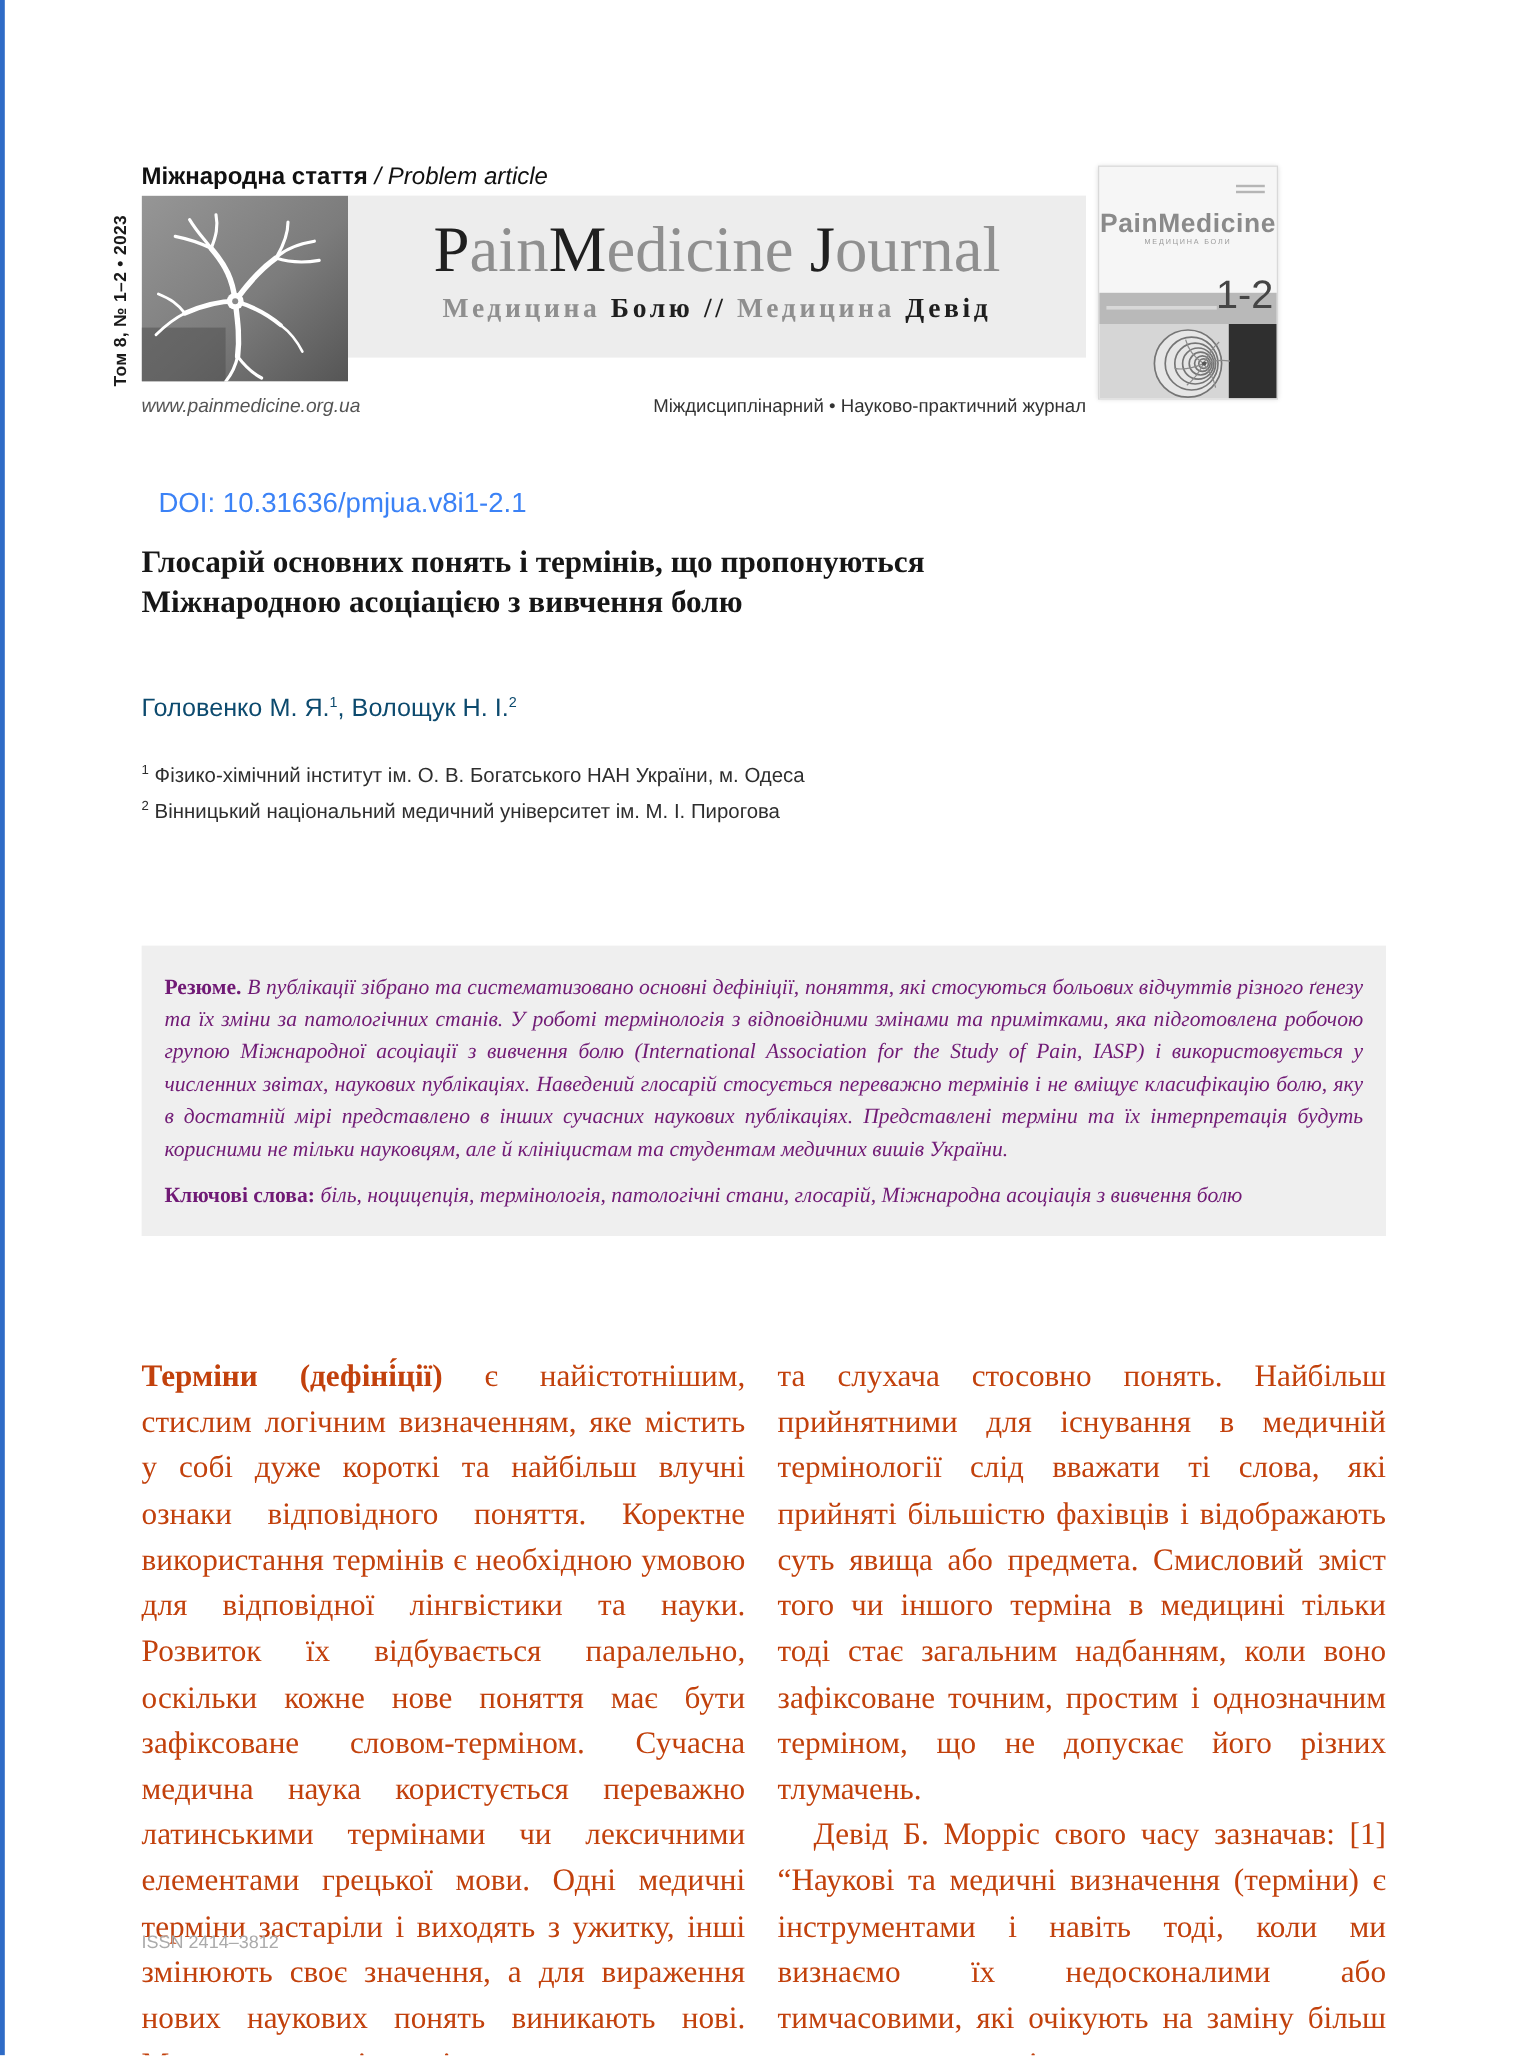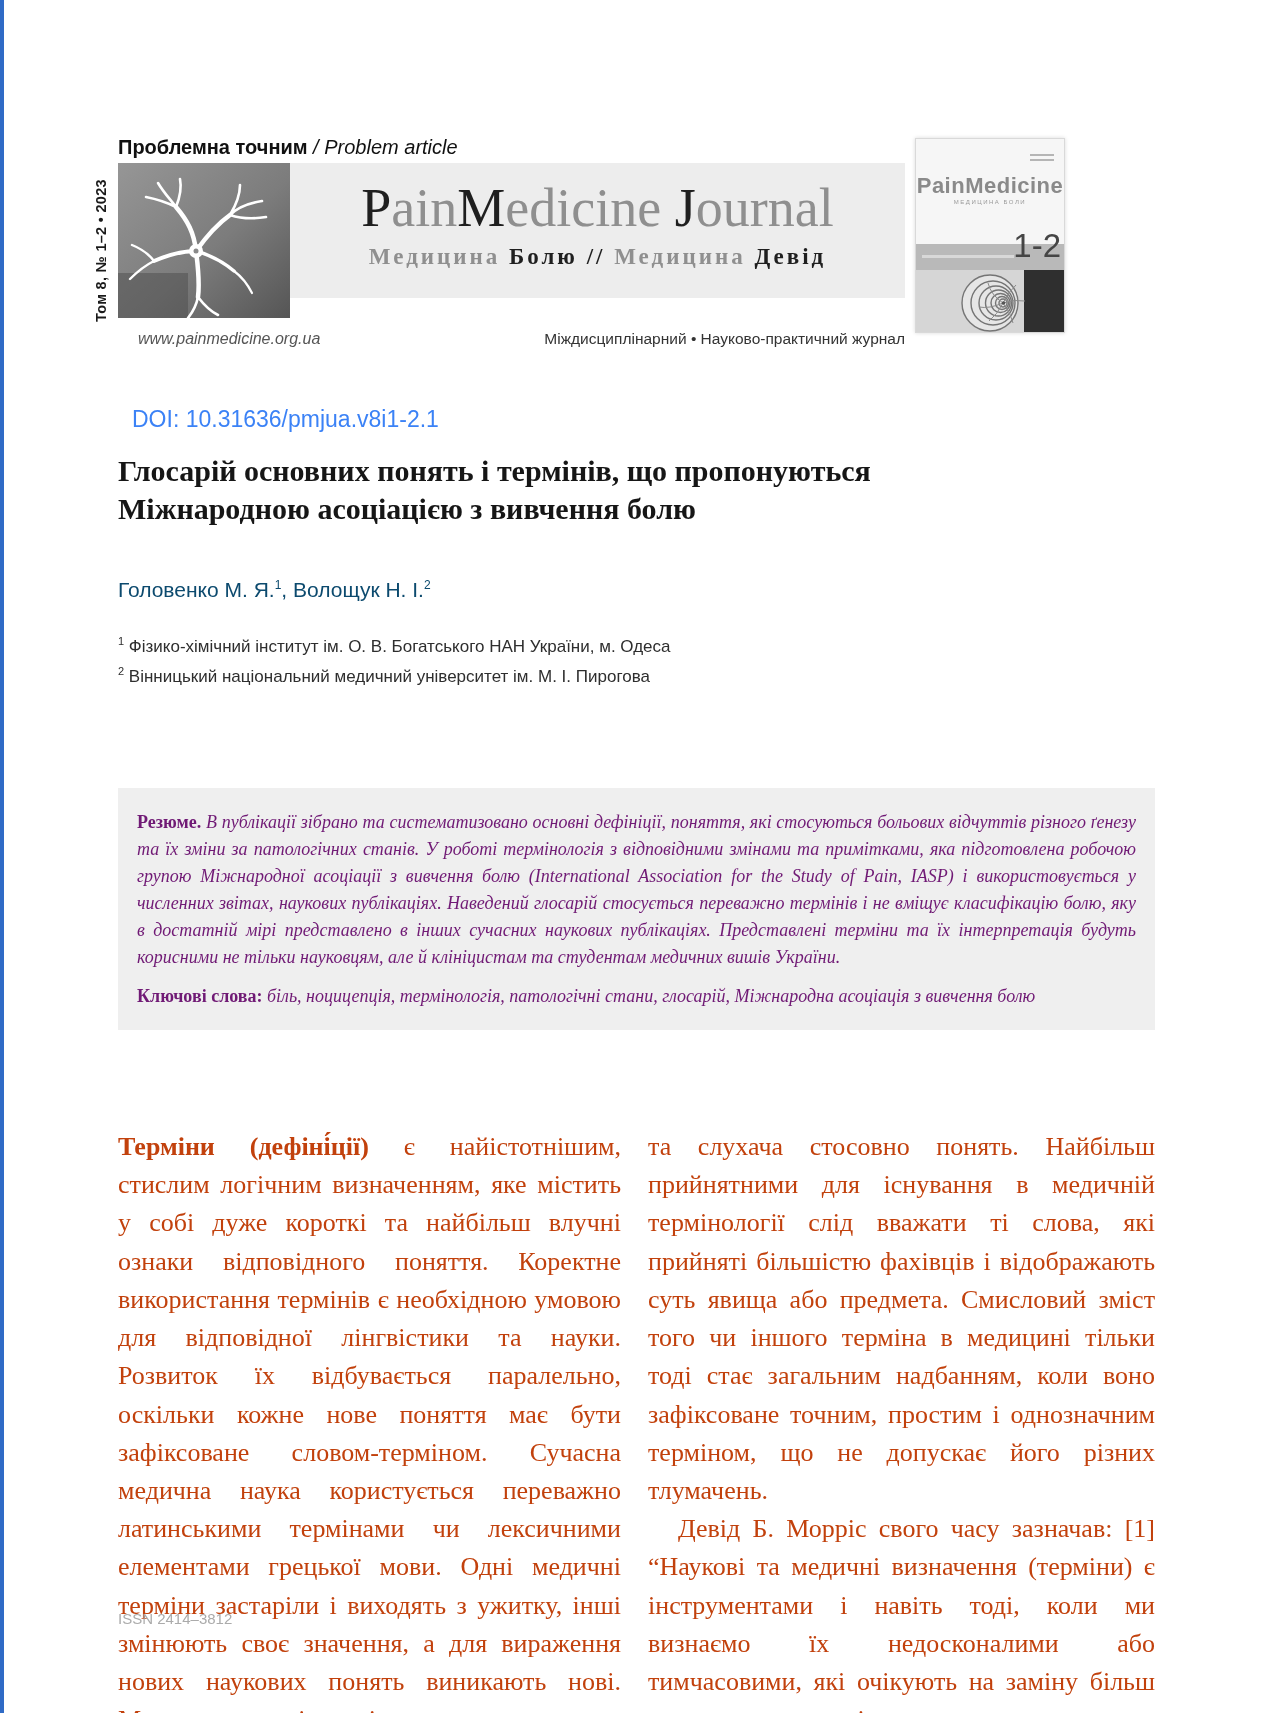--- a/index.html
+++ b/index.html
@@ -17,21 +17,21 @@
   .neuron{position:absolute;left:118px;top:163px;width:172px;height:155px;}
   .masthead-band{position:absolute;left:290px;top:163px;width:615px;height:135px;background:#ededed;
         text-align:center;}
   .masthead-title{margin-top:16px;font-family:"Liberation Serif",serif;font-size:54px;line-height:1.1;}
   .masthead-title .drk{color:#1f1f1f;}
   .masthead-title .mut{color:#8f8f8f;}
   .masthead-sub{margin-top:6px;font-family:"Liberation Serif",serif;font-size:23px;font-weight:bold;
         letter-spacing:3px;}
   .masthead-sub .mut{color:#8f8f8f;}
   .masthead-sub .drk{color:#1f1f1f;}
-  .website{position:absolute;left:118px;top:330px;font-style:italic;font-size:16px;color:#555;margin-left:20px;}
+  .website{position:absolute;left:118px;top:330px;font-style:italic;font-size:16px;color:#555;}
   .journal-type{position:absolute;left:500px;top:330px;width:405px;text-align:right;
         font-size:15.5px;color:#333;}
 
   
   .cover{position:absolute;left:915px;top:138px;width:148px;height:193px;background:#f6f6f6;
         border:1px solid #d9d9d9;box-shadow:0 0 4px rgba(0,0,0,.15);overflow:hidden;}
   .cover-title{position:absolute;left:0;top:34px;width:100%;text-align:center;
         font-size:22px;color:#8a8a8a;letter-spacing:.5px;font-weight:bold;}
   .cover-sub{position:absolute;left:0;top:60px;width:100%;text-align:center;
         font-size:6px;color:#9a9a9a;letter-spacing:1.5px;}
@@ -39,21 +39,21 @@
   .cover-menu div{height:2px;background:#b5b5b5;margin:3px 0;}
   .cover-strip{position:absolute;left:0;top:105px;width:148px;height:26px;background:#b9b9b9;}
   .cover-strip .line{position:absolute;left:6px;top:11px;width:92px;height:3px;background:#d8d8d8;}
   .cover-issue{position:absolute;right:3px;top:88px;font-size:33px;color:#454545;
         font-family:"Liberation Sans",sans-serif;font-weight:normal;z-index:3;}
   .cover-shell{position:absolute;left:0;top:131px;width:148px;height:62px;}
 
   
   .doi{position:absolute;left:132px;top:406px;font-size:23px;color:#3b82f6;}
   .title{position:absolute;left:118px;top:452px;width:980px;font-family:"Liberation Serif",serif;
-        font-weight:bold;font-size:30px;line-height:1.28;color:#161616;}
+        font-weight:bold;font-size:26px;line-height:1.28;color:#161616;}
   .authors{position:absolute;left:118px;top:578px;font-size:21px;color:#0c4a6e;}
   .authors sup{font-size:12px;}
   .affiliations{position:absolute;left:118px;top:632px;font-size:17px;color:#2e2e2e;line-height:1.75;}
   .affiliations sup{font-size:11px;}
 
   
   .abstract-box{position:absolute;left:118px;top:788px;width:1037px;background:#efefef;
         box-sizing:border-box;padding:21px 19px 20px 19px;
         font-family:"Liberation Serif",serif;font-size:18px;line-height:1.5;color:#701a75;
         text-align:justify;}
@@ -73,21 +73,21 @@
 
   .issn{position:absolute;left:118px;top:1610px;font-size:15px;color:#ababab;}
 </style>
 </head>
 <body>
 
 <div class="page">
   <div class="accent-bar"></div>
 
   <div class="section-label">
-    <b>Проблемна точним</b><i> / Problem article</i>
+    <b>Міжнародна стаття</b><i> / Problem article</i>
   </div>
 
   <div class="volume-vertical">Том 8, № 1–2 • 2023</div>
 
   <div class="neuron">
     <svg width="172" height="155" viewBox="0 0 172 155" xmlns="http://www.w3.org/2000/svg">
       <defs>
         <linearGradient id="ng" x1="0" y1="0" x2="1" y2="1">
           <stop offset="0" stop-color="#969696"></stop>
             <stop offset=".55" stop-color="#7c7c7c"></stop>

